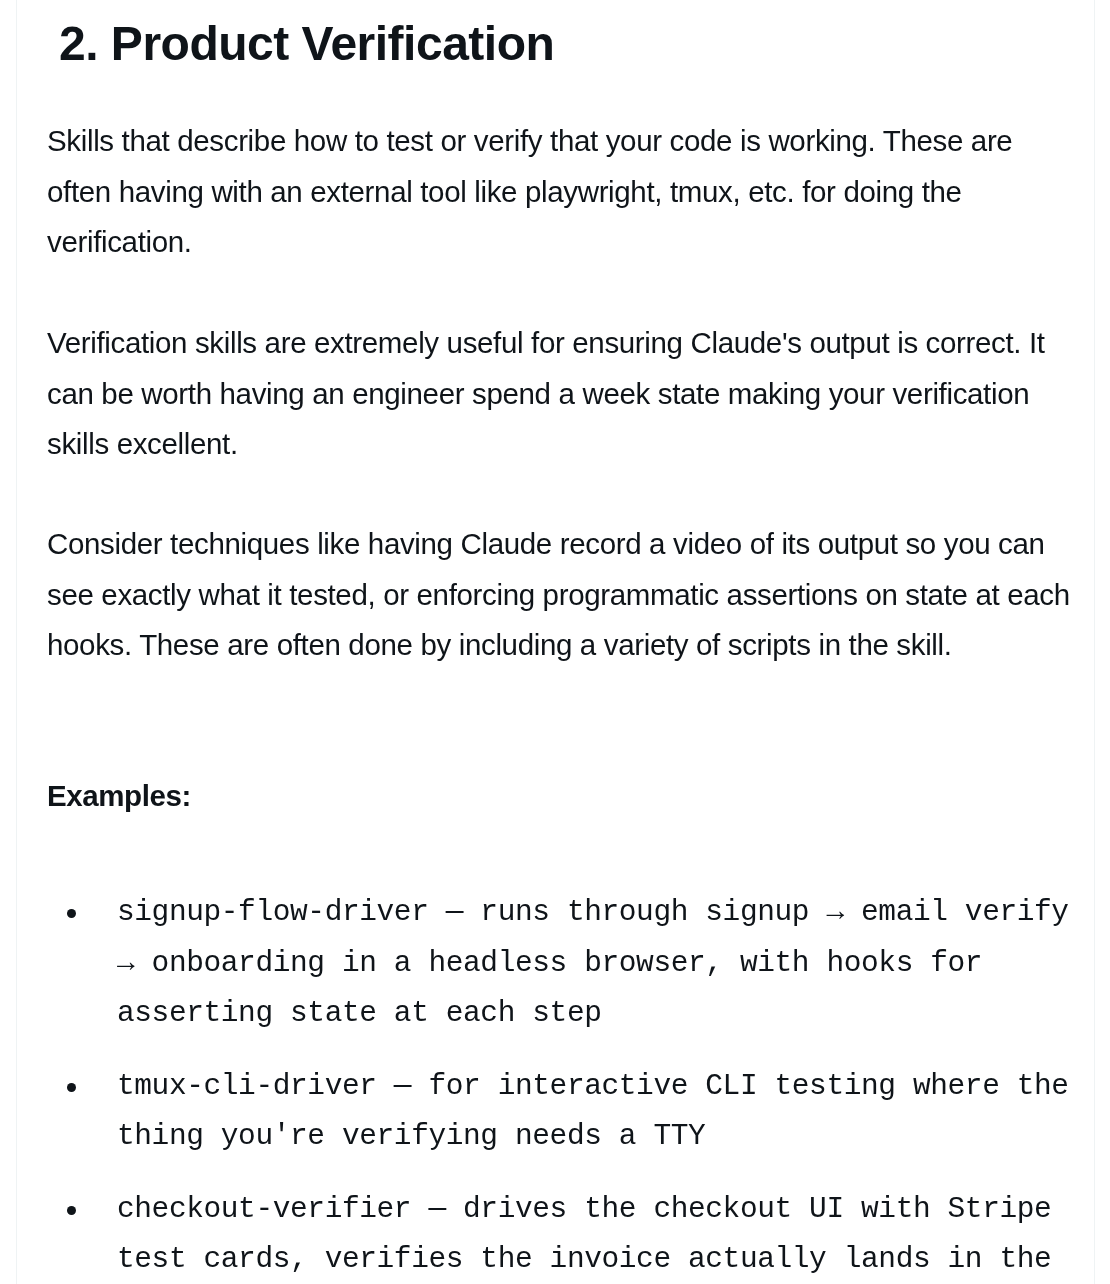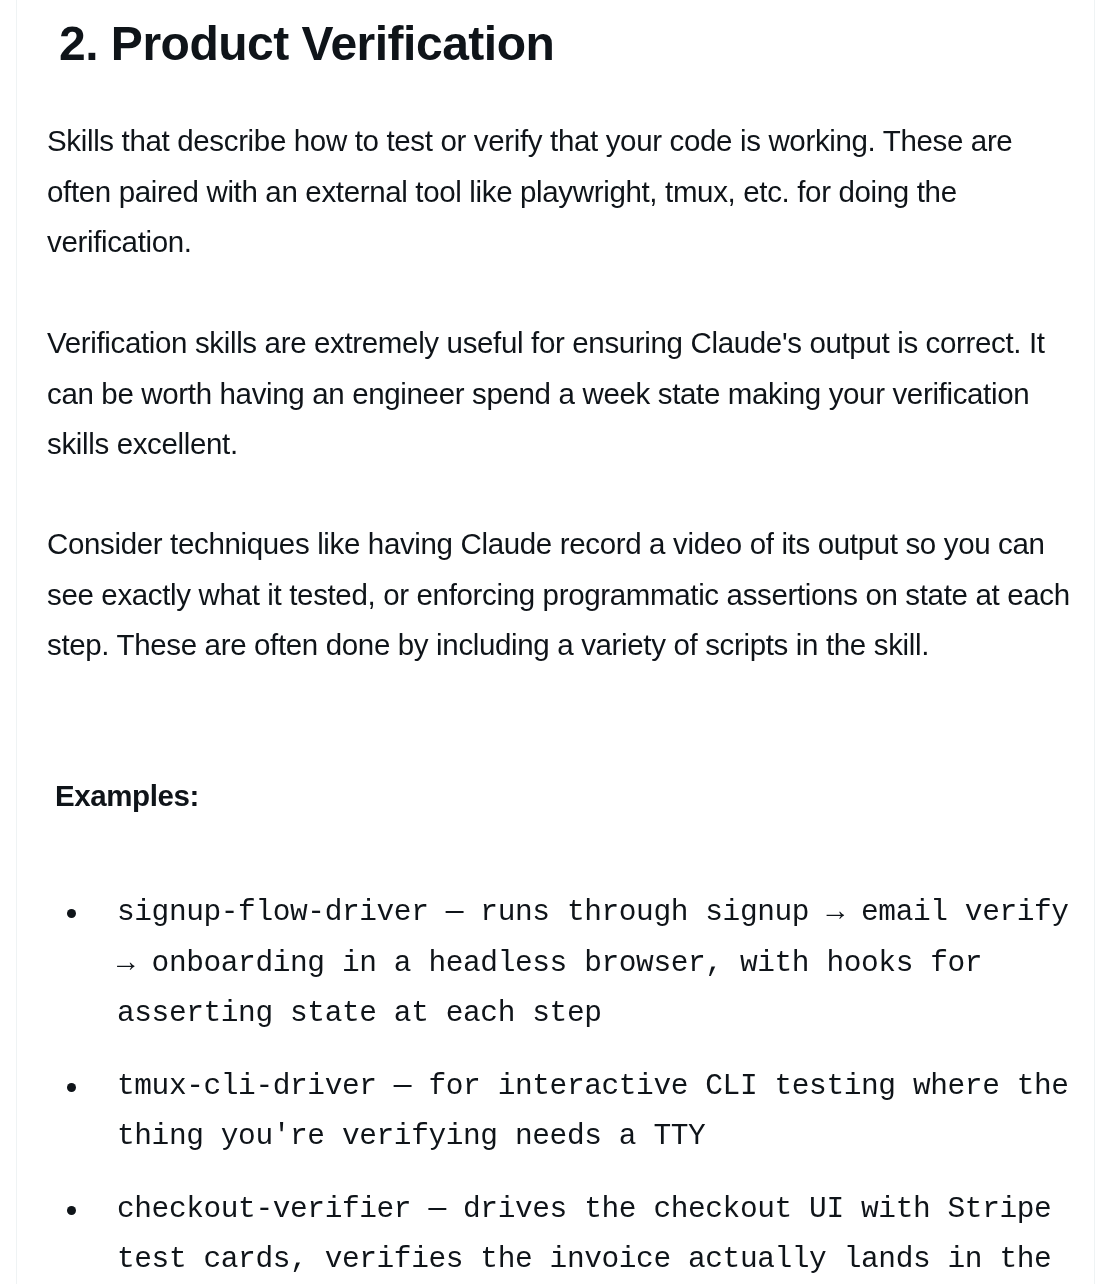--- a/index.html
+++ b/index.html
@@ -51,21 +51,21 @@
       line-height: 50.5px;
       width: 1030px;
       letter-spacing: -0.35px;
       color: #0f1419;
     }
     .p1 { top: 116px; }
     .p2 { top: 318px; }
     .p3 { top: 519px; }
     .examples {
       position: absolute;
-      left: 8px;
+      left: 0;
       top: 771px;
       margin: 0;
       font-size: 29.5px;
       line-height: 50.5px;
       font-weight: 700;
       letter-spacing: -0.4px;
       color: #0f1419;
     }
     ul.examples-list {
       list-style: none;
@@ -99,23 +99,23 @@
     }
   </style>
 </head>
 <body>
 
 <div class="card"></div>
 
 <div class="content">
   <h2 class="title">2. Product Verification</h2>
 
-  <p class="para p1">Skills that describe how to test or verify that your code is working. These are often paired with an external tool like playwright, tmux, etc. for doing the verification.</p>
+  <p class="para p1">Skills that describe how to test or verify that your code is working. These are often having with an external tool like playwright, tmux, etc. for doing the verification.</p>
   <p class="para p2">Verification skills are extremely useful for ensuring Claude's output is correct. It can be worth having an engineer spend a week state making your verification skills excellent.</p>
-  <p class="para p3">Consider techniques like having Claude record a video of its output so you can see exactly what it tested, or enforcing programmatic assertions on state at each step. These are often done by including a variety of scripts in the skill.</p>
+  <p class="para p3">Consider techniques like having Claude record a video of its output so you can see exactly what it tested, or enforcing programmatic assertions on state at each hooks. These are often done by including a variety of scripts in the skill.</p>
 
   <p class="examples">Examples:</p>
 
   <ul class="examples-list">
     <li class="example-item">
       <span class="bullet"></span>
       <span>signup-flow-driver — runs through signup → email verify → onboarding in a headless browser, with hooks for asserting state at each step</span>
     </li>
     <li class="example-item">
       <span class="bullet"></span>

